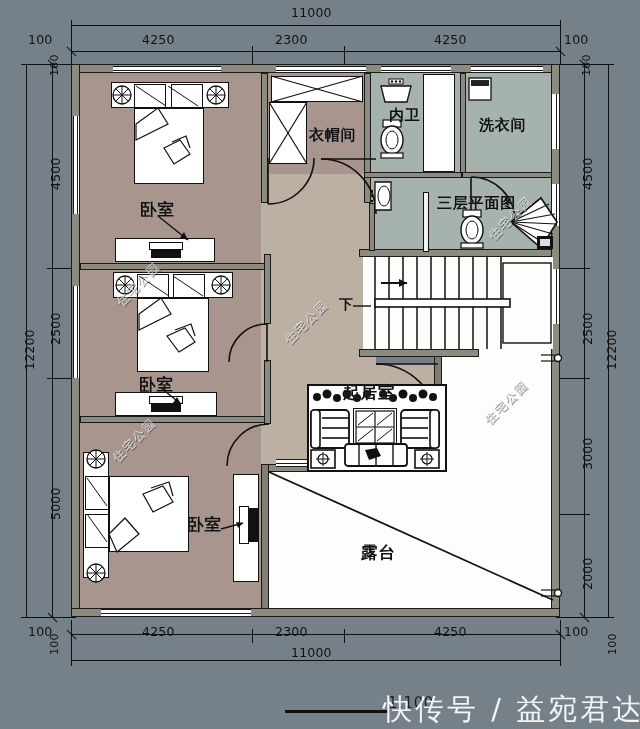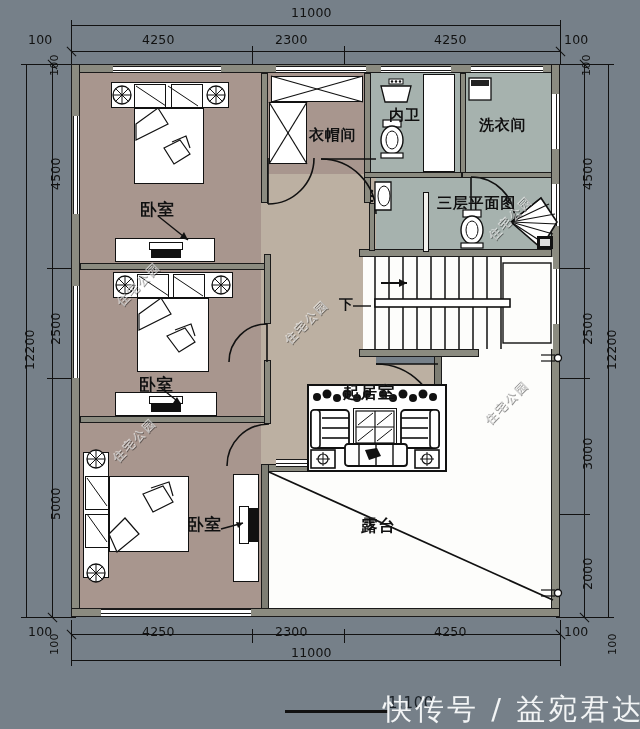--- a/index.html
+++ b/index.html
@@ -558,21 +558,21 @@
       </svg>
       <svg class="abs" style="left:342px;top:384px;width:28px;height:22px;" viewBox="0 0 28 22">
         <rect x="2" y="2" width="24" height="18" fill="#fff" stroke="#111" stroke-width="1.6"></rect>
         <circle cx="14" cy="11" r="5" fill="#fff" stroke="#111" stroke-width="1.2"></circle>
         <line x1="14" y1="4" x2="14" y2="18" stroke="#111" stroke-width="1"></line>
           <line x1="7" y1="11" x2="21" y2="11" stroke="#111" stroke-width="1"></line>
       </svg>
     </div>
     <div class="label lbl-lg" style="left:272px;top:318px;">起居室</div>
 
-    <div class="label lbl-lg" style="left:290px;top:451px;">露台</div>
+    <div class="label lbl-lg" style="left:290px;top:478px;">露台</div>
 
     <svg class="abs" style="left:470px;top:285px;width:22px;height:20px;" viewBox="0 0 22 20">
       <line x1="0" y1="6" x2="14" y2="6" stroke="#111" stroke-width="1.2"></line>
       <line x1="0" y1="12" x2="14" y2="12" stroke="#111" stroke-width="1.2"></line>
       <circle cx="17" cy="9" r="3.5" fill="#fff" stroke="#111" stroke-width="1.4"></circle>
     </svg>
     <svg class="abs" style="left:470px;top:520px;width:22px;height:20px;" viewBox="0 0 22 20">
       <line x1="0" y1="6" x2="14" y2="6" stroke="#111" stroke-width="1.2"></line>
       <line x1="0" y1="12" x2="14" y2="12" stroke="#111" stroke-width="1.2"></line>
       <circle cx="17" cy="9" r="3.5" fill="#fff" stroke="#111" stroke-width="1.4"></circle>

